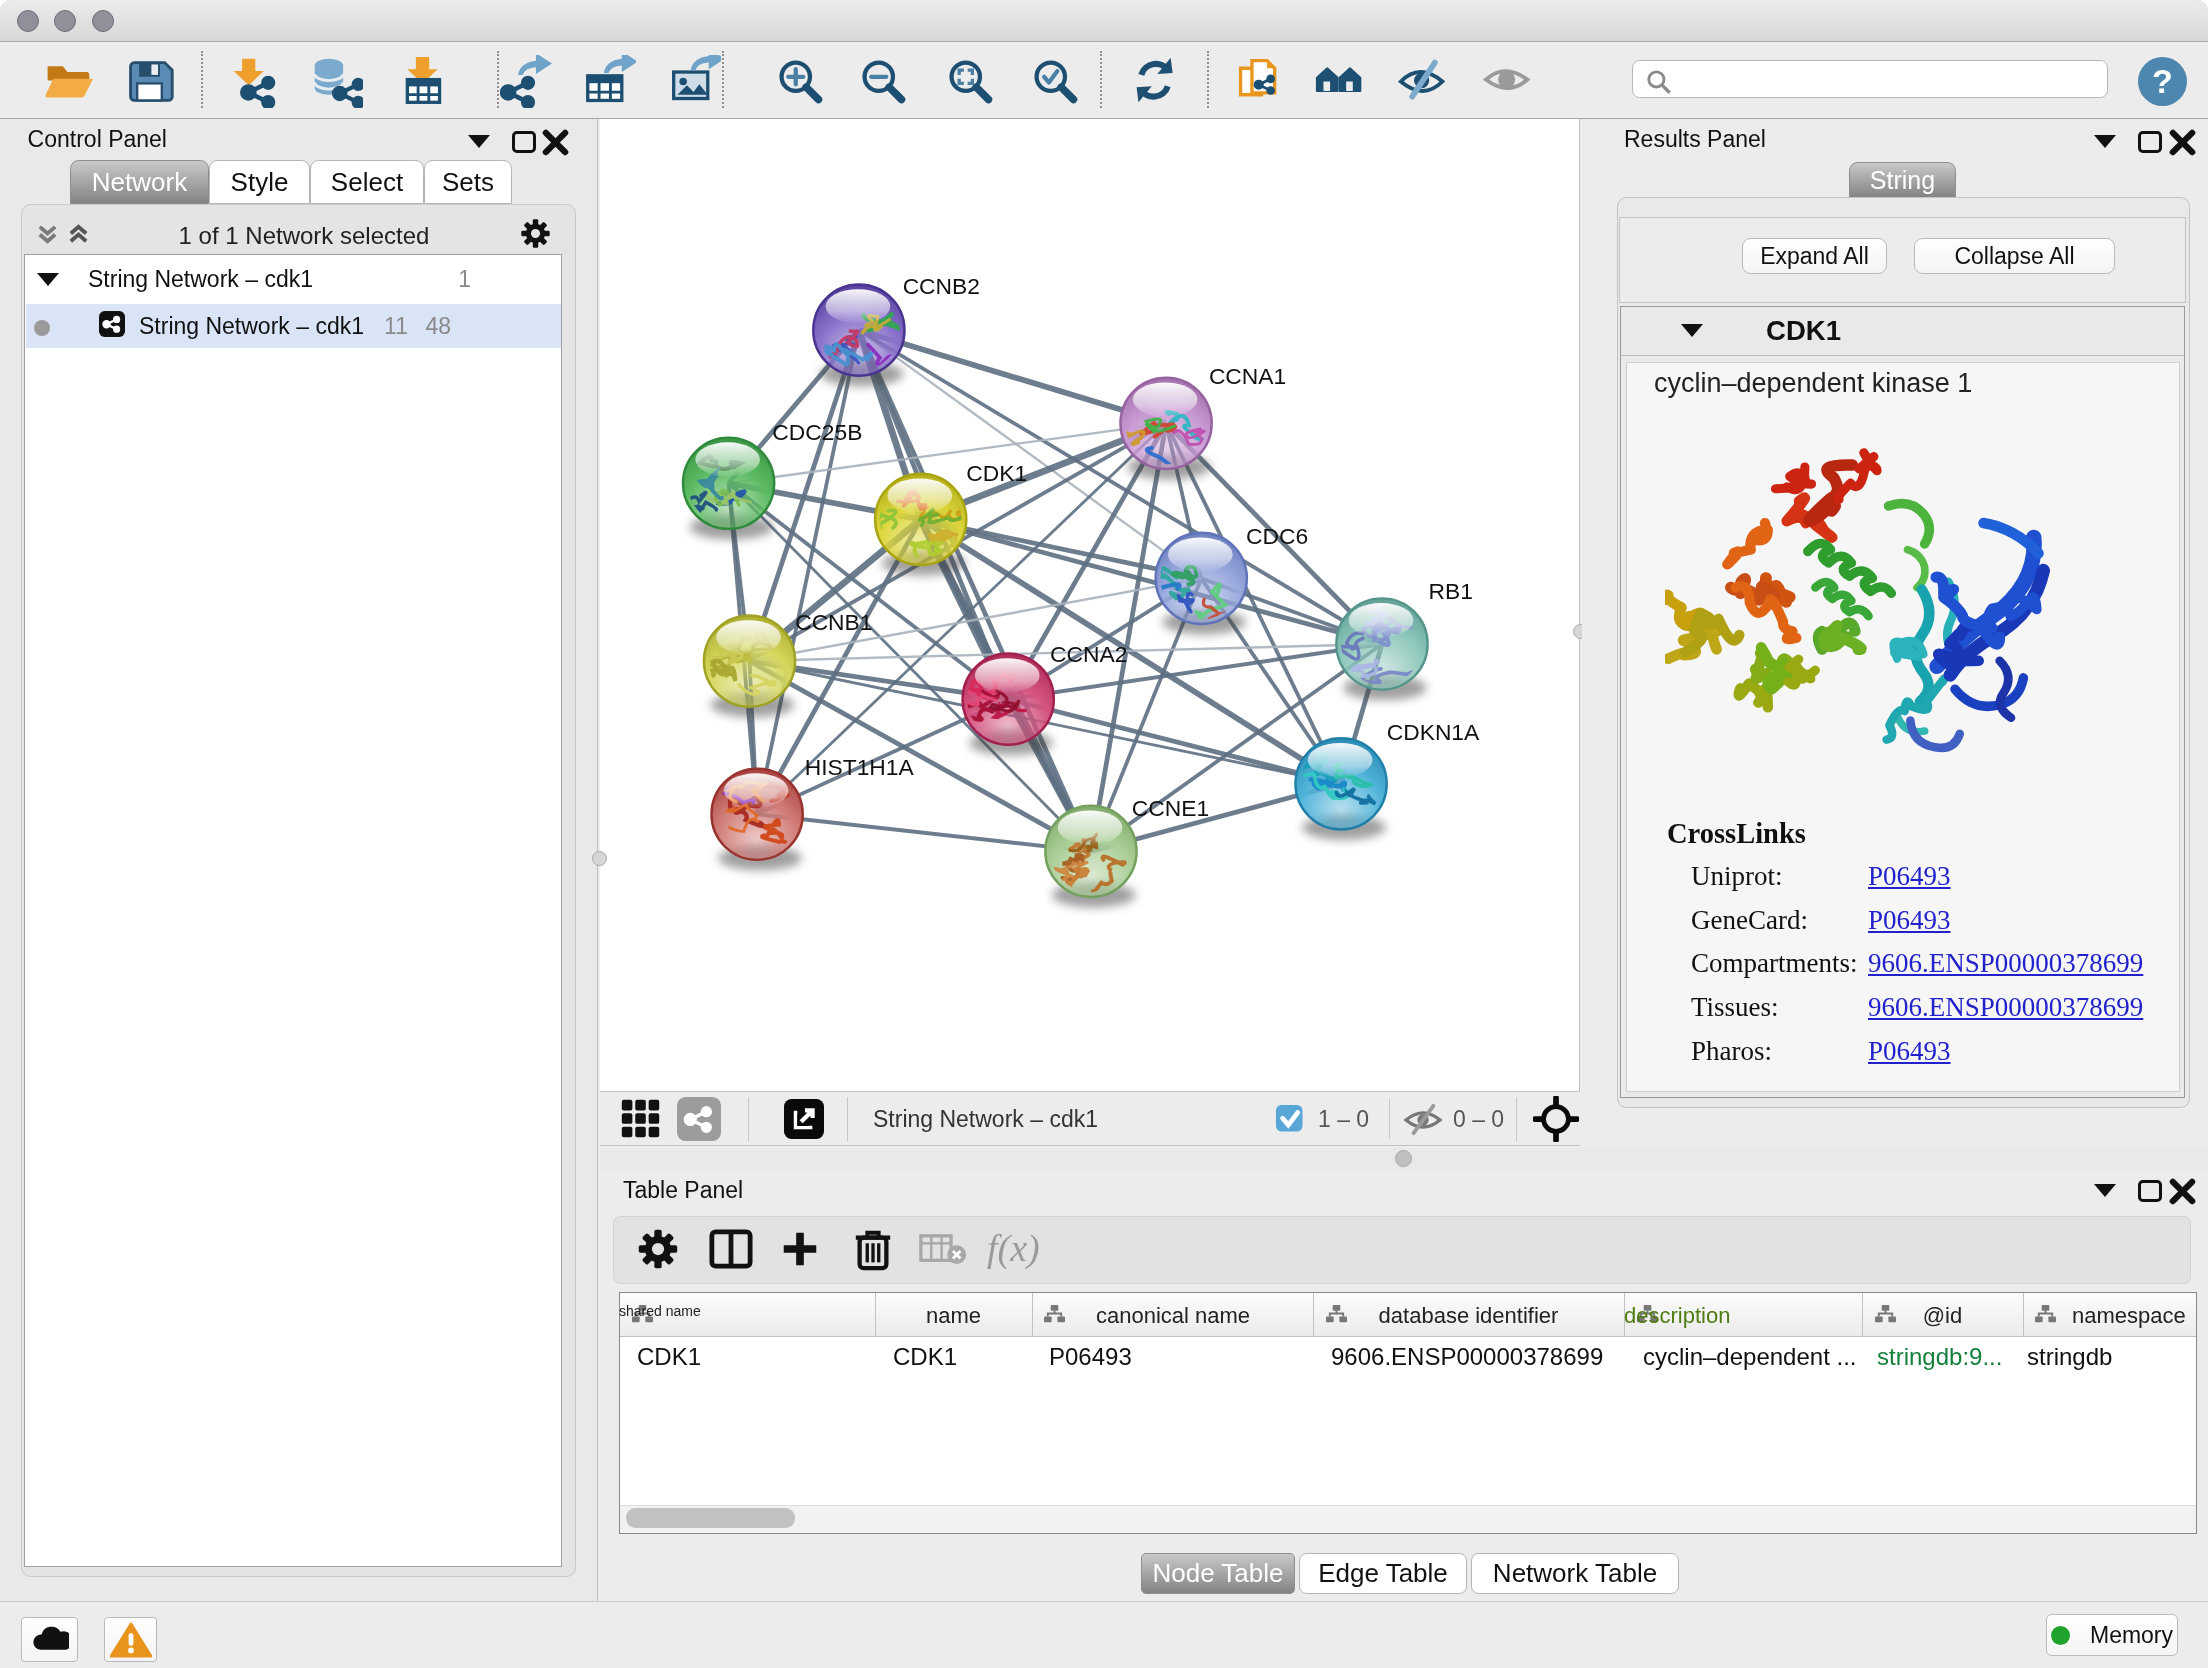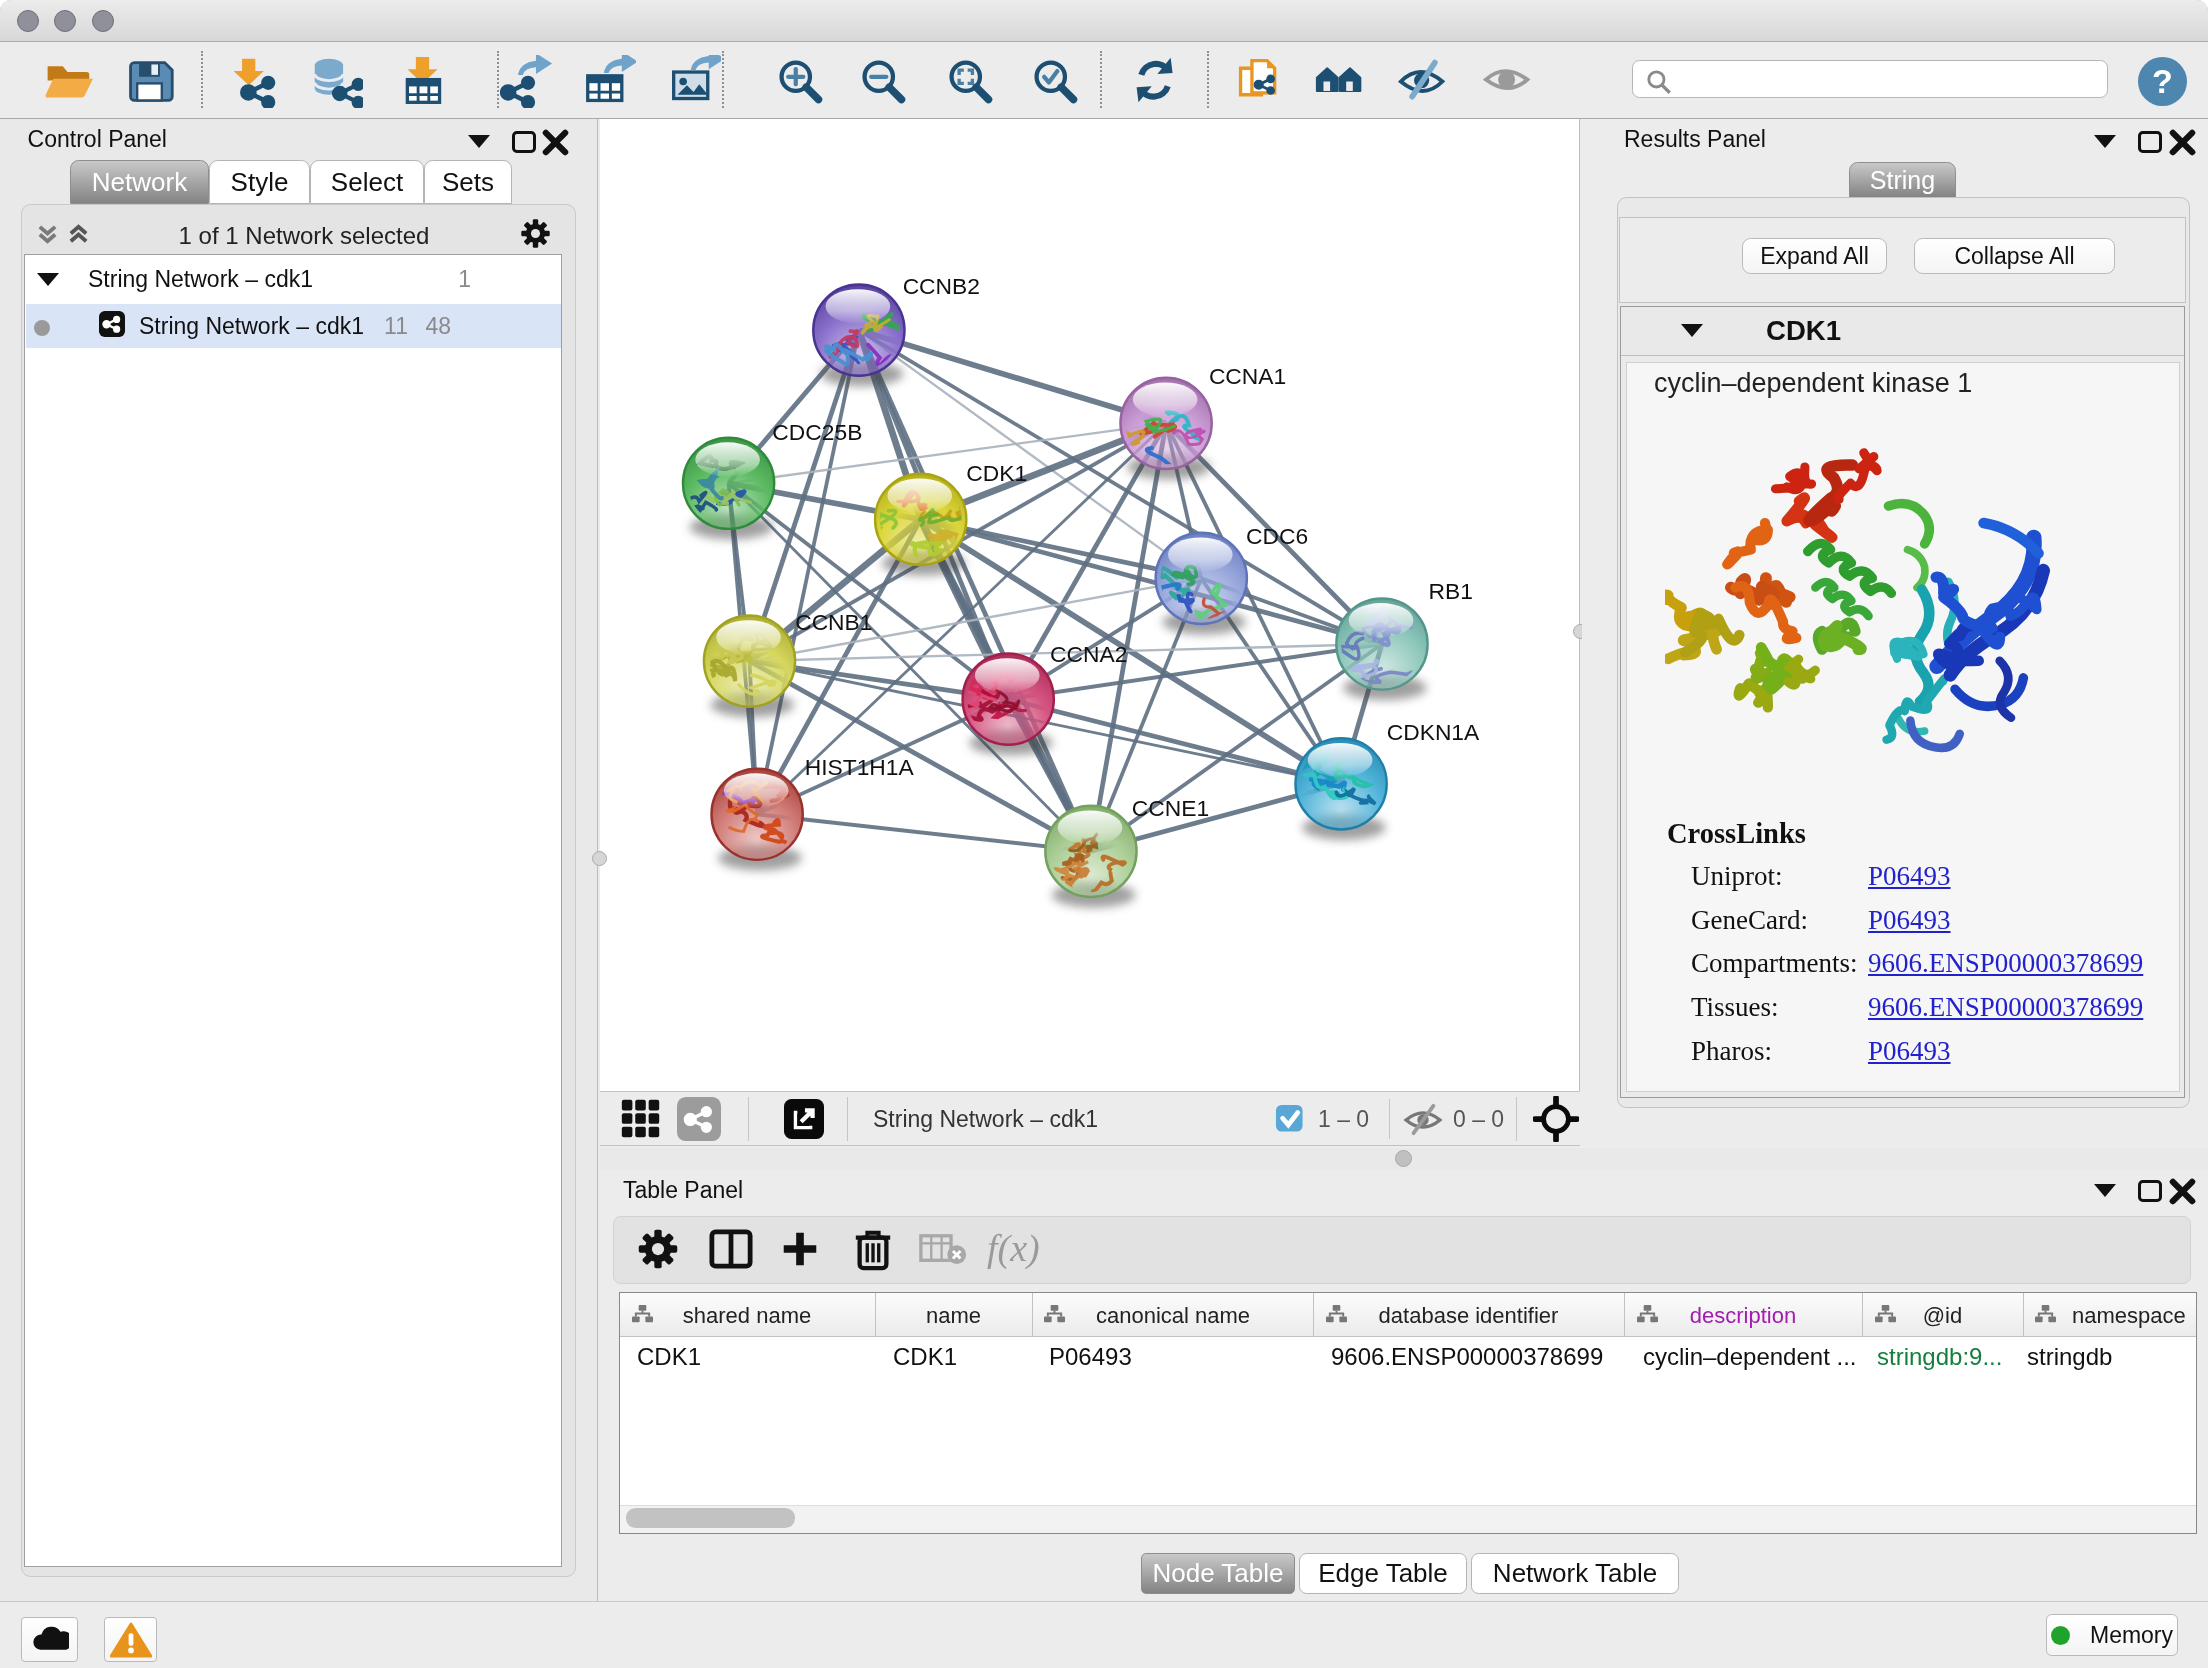--- a/index.html
+++ b/index.html
@@ -706,21 +706,21 @@
 <div class="abs" style="left:631px;top:1304px"><svg width="23" height="21" viewBox="0 0 24 22" style="">
       <g fill="#777">
         <rect x="8" y="1" width="8" height="6" rx="1"></rect>
         <rect x="1" y="13" width="8" height="6" rx="1"></rect>
         <rect x="15" y="13" width="8" height="6" rx="1"></rect>
       </g>
       <g stroke="#777" stroke-width="2" fill="none">
         <path d="M12 7 v3 M5 13 v-3 h14 v3"></path>
       </g>
     </svg></div>
-<div class="abs" style="left:619px;top:1303px;width:256px;text-align:center;font-size:22px;color:#222;white-space:nowrap;overflow:hidden">shared name</div>
+<div class="abs" style="left:619px;top:1303px;width:256px;text-align:left;font-size:14px;color:#222;white-space:nowrap;overflow:hidden">shared name</div>
 <div class="abs" style="left:1032px;top:1293px;width:0;height:44px;border-left:1.4px solid #c2c2c2"></div>
 <div class="abs" style="left:875px;top:1303px;width:157px;text-align:center;font-size:22px;color:#222;white-space:nowrap;overflow:hidden">name</div>
 <div class="abs" style="left:1313px;top:1293px;width:0;height:44px;border-left:1.4px solid #c2c2c2"></div>
 <div class="abs" style="left:1043px;top:1304px"><svg width="23" height="21" viewBox="0 0 24 22" style="">
       <g fill="#777">
         <rect x="8" y="1" width="8" height="6" rx="1"></rect>
         <rect x="1" y="13" width="8" height="6" rx="1"></rect>
         <rect x="15" y="13" width="8" height="6" rx="1"></rect>
       </g>
       <g stroke="#777" stroke-width="2" fill="none">
@@ -744,21 +744,21 @@
 <div class="abs" style="left:1636px;top:1304px"><svg width="23" height="21" viewBox="0 0 24 22" style="">
       <g fill="#777">
         <rect x="8" y="1" width="8" height="6" rx="1"></rect>
         <rect x="1" y="13" width="8" height="6" rx="1"></rect>
         <rect x="15" y="13" width="8" height="6" rx="1"></rect>
       </g>
       <g stroke="#777" stroke-width="2" fill="none">
         <path d="M12 7 v3 M5 13 v-3 h14 v3"></path>
       </g>
     </svg></div>
-<div class="abs" style="left:1624px;top:1303px;width:238px;text-align:center;font-size:22px;color:#a21caf;white-space:nowrap;overflow:hidden">description</div>
+<div class="abs" style="left:1624px;top:1303px;width:238px;text-align:left;font-size:22px;color:#4d7c0f;white-space:nowrap;overflow:hidden">description</div>
 <div class="abs" style="left:2023px;top:1293px;width:0;height:44px;border-left:1.4px solid #c2c2c2"></div>
 <div class="abs" style="left:1874px;top:1304px"><svg width="23" height="21" viewBox="0 0 24 22" style="">
       <g fill="#777">
         <rect x="8" y="1" width="8" height="6" rx="1"></rect>
         <rect x="1" y="13" width="8" height="6" rx="1"></rect>
         <rect x="15" y="13" width="8" height="6" rx="1"></rect>
       </g>
       <g stroke="#777" stroke-width="2" fill="none">
         <path d="M12 7 v3 M5 13 v-3 h14 v3"></path>
       </g>

